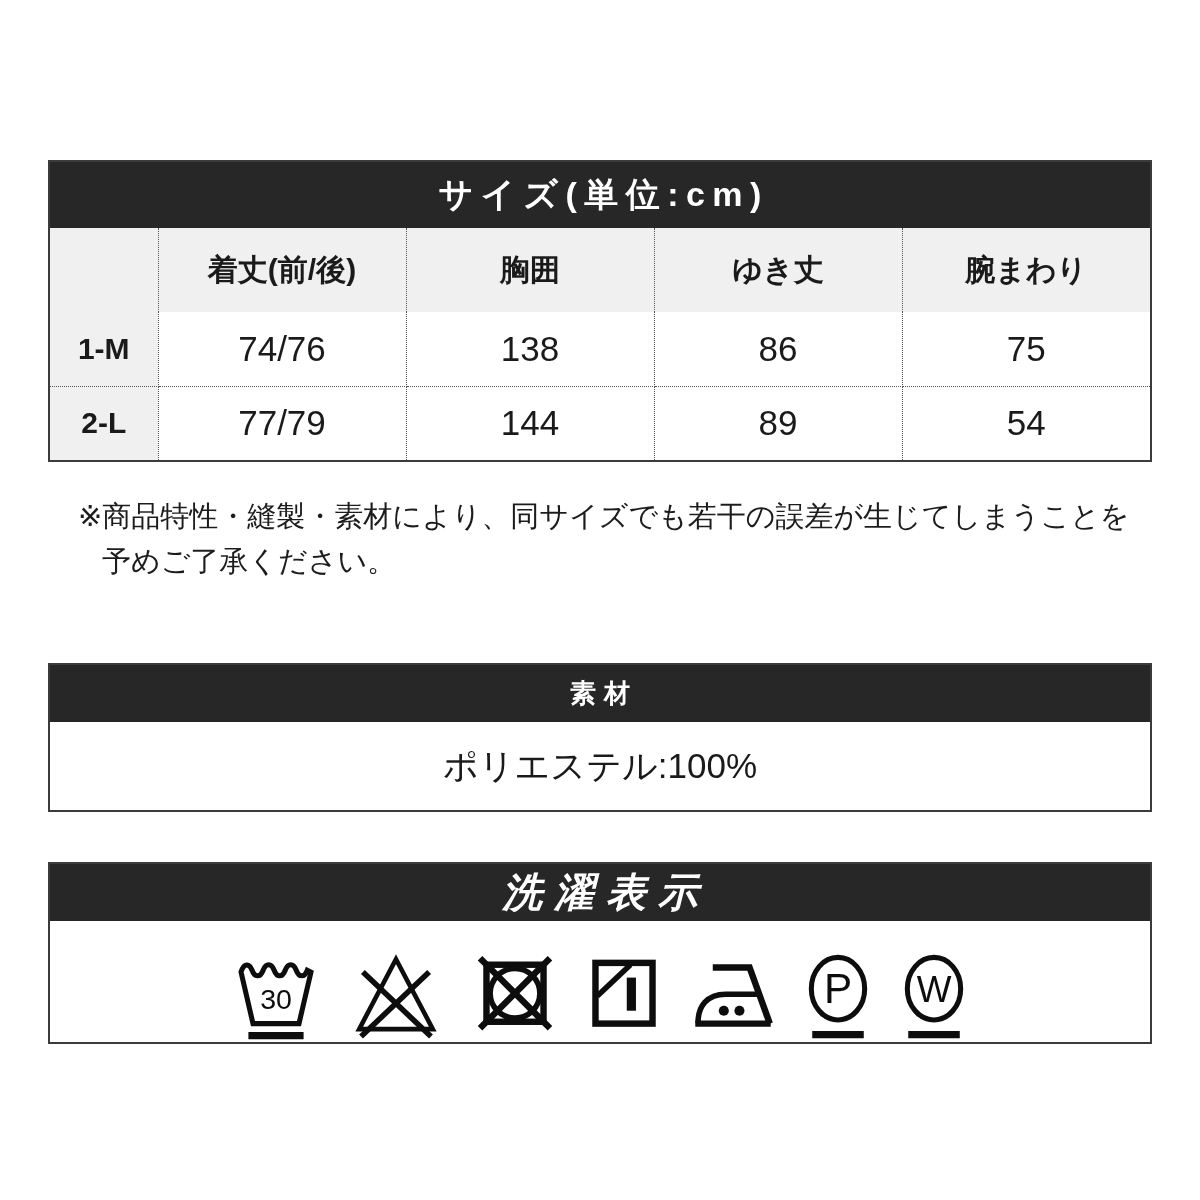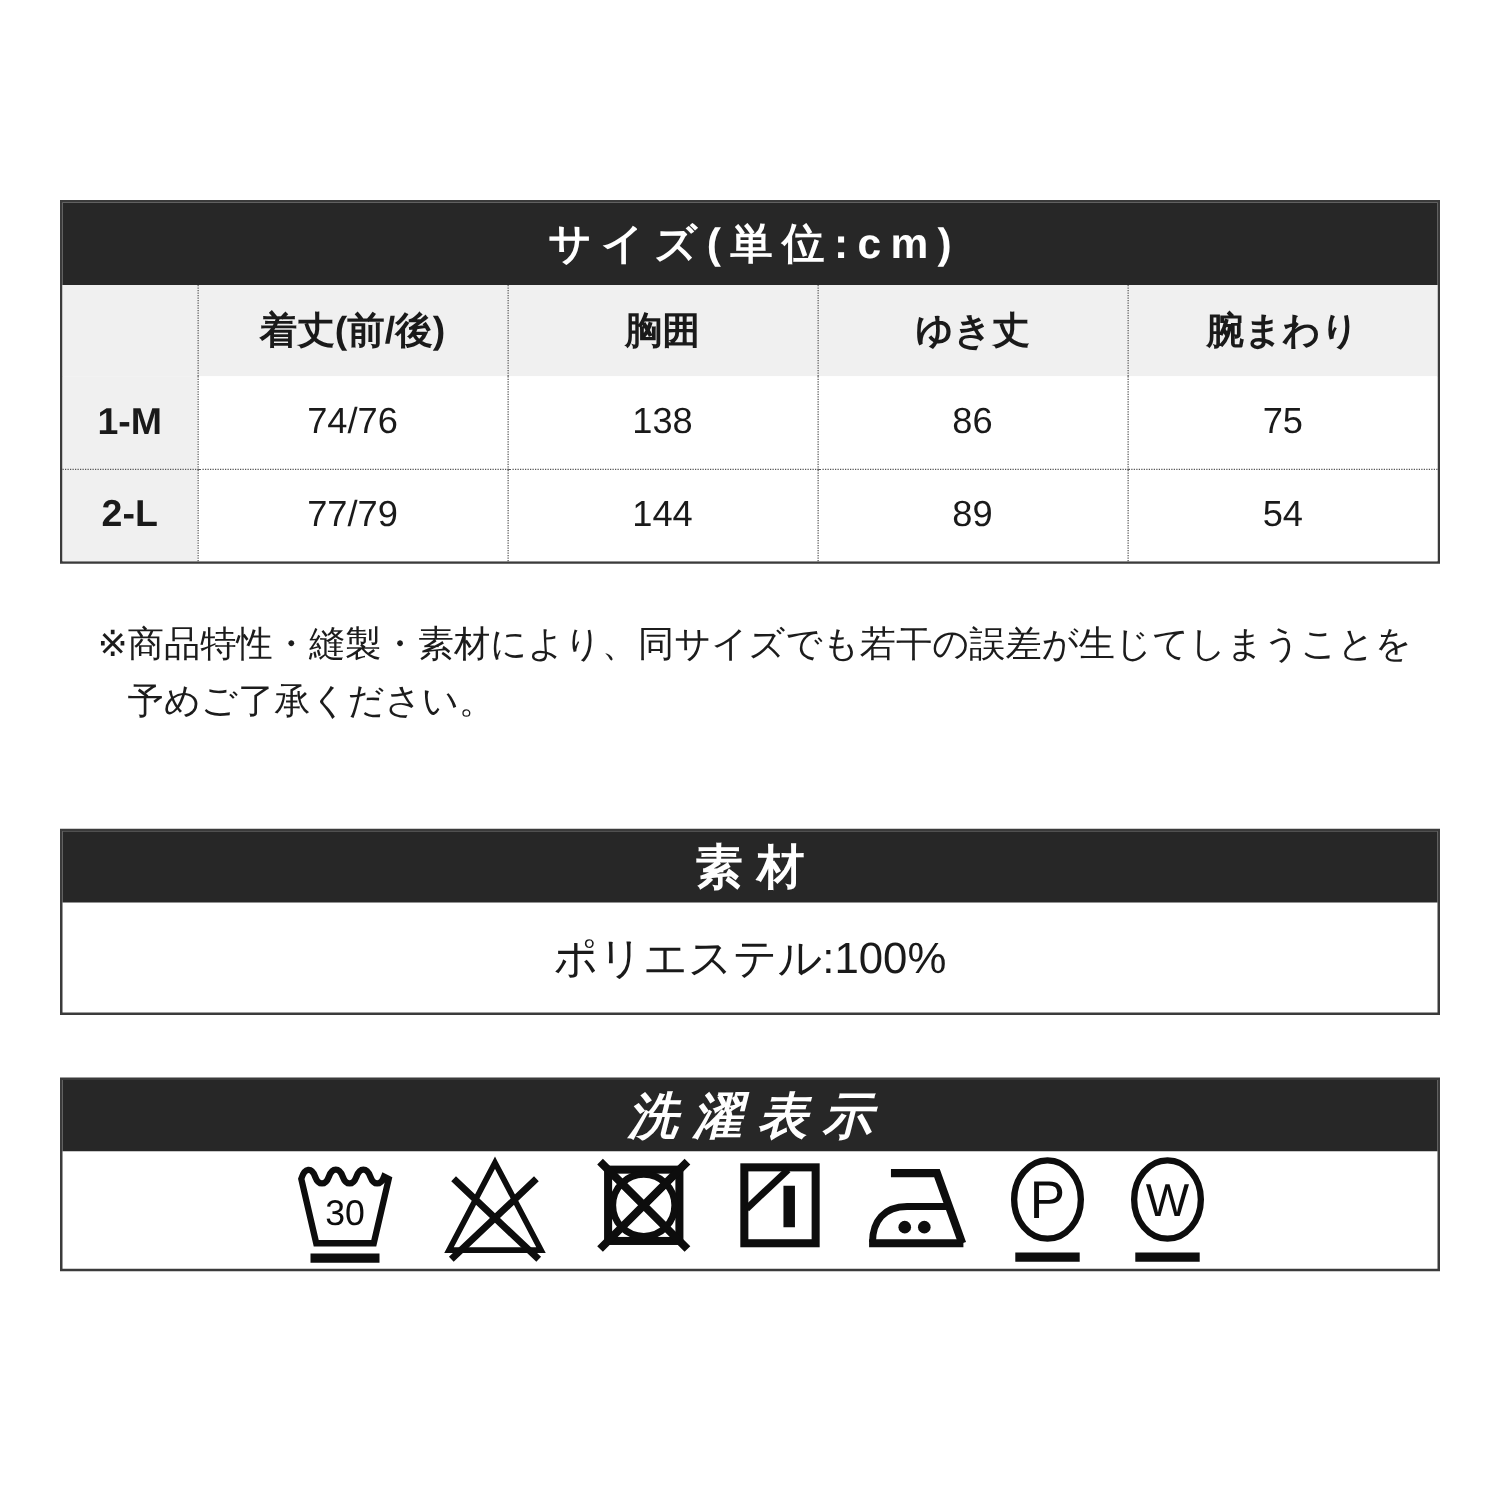--- a/index.html
+++ b/index.html
@@ -28,38 +28,38 @@
   .size-table col.c1 { width:248px; }
   .size-table col.c2 { width:248px; }
   .size-table col.c3 { width:248px; }
   .size-table col.c4 { width:248px; }
   .size-table th, .size-table td {
     border-right:1px dotted #555; border-bottom:1px dotted #555;
     text-align:center; vertical-align:middle;
   }
   .size-table th:last-child, .size-table td:last-child { border-right:none; }
   .size-table tr:last-child th, .size-table tr:last-child td { border-bottom:none; }
-  .size-table thead th { background:#f0f0f0; height:73px; font-size:30px; font-weight:bold; }
+  .size-table thead th { background:#f0f0f0; height:84px; font-size:30px; font-weight:bold; }
   .size-table tbody tr { height:74px; }
   .size-table tbody th { background:#f0f0f0; font-size:30px; font-weight:bold; }
-  .size-table tbody td { background:#ffffff; font-size:29px; font-weight:400; }
+  .size-table tbody td { background:#ffffff; font-size:35px; font-weight:400; }
 
   
   .notes { position:absolute; left:78px; top:494px; width:1070px; font-size:29px; line-height:45px; color:#1c1c1c; }
   .notes .indent { padding-left:24px; }
 
   
   .material-section { top:663px; }
-  .material-section .section-bar { height:57px; font-size:38px; }
+  .material-section .section-bar { height:57px; font-size:26px; }
   .material-body { height:88px; display:flex; align-items:center; justify-content:center; font-size:35px;border-radius:20px; }
 
   
   .laundry-section { top:862px; }
   .laundry-section .section-bar { height:57px; font-size:40px;font-style:italic; }
-  .laundry-body { height:94px; display:flex; align-items:flex-start; justify-content:center; gap:30px; }
+  .laundry-body { height:121px; display:flex; align-items:flex-end; justify-content:center; gap:30px; }
   .laundry-body svg { display:block; }
   .ink-stroke { stroke:#0d0d0d; fill:none; }
   .ink-fill { fill:#0d0d0d; stroke:none; }
   .icon-num { font-family:"Liberation Sans","DejaVu Sans",sans-serif; fill:#0d0d0d; }
 </style>
 </head>
 <body>
 
 <div class="canvas">
 

